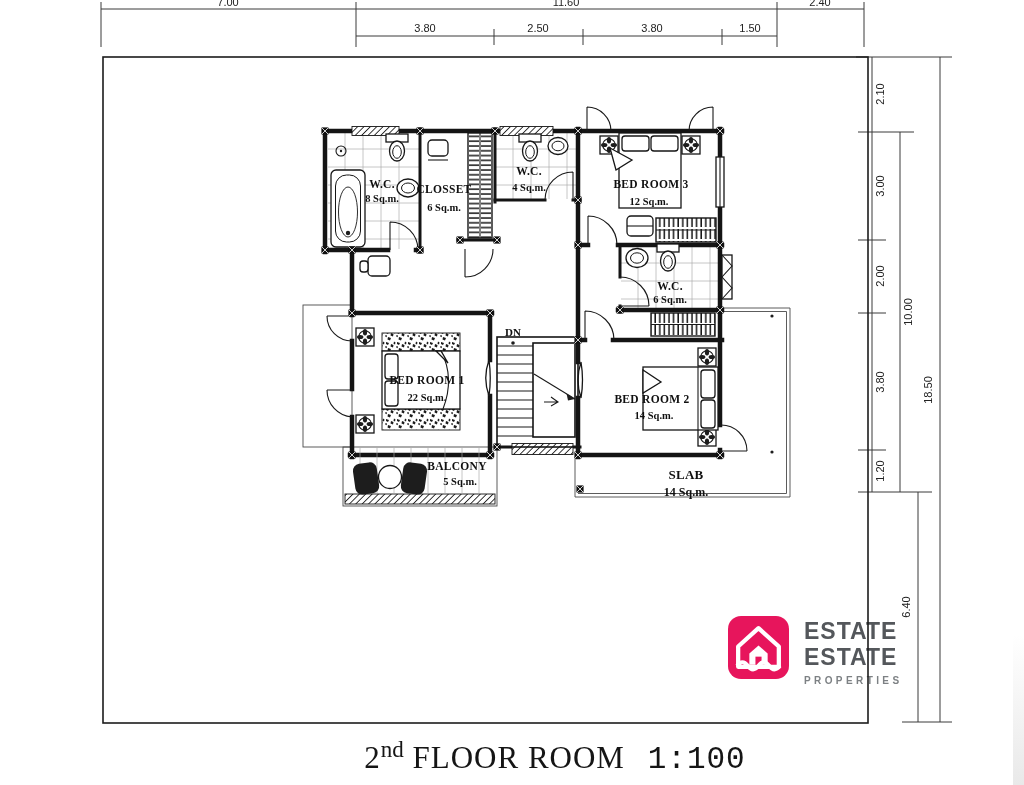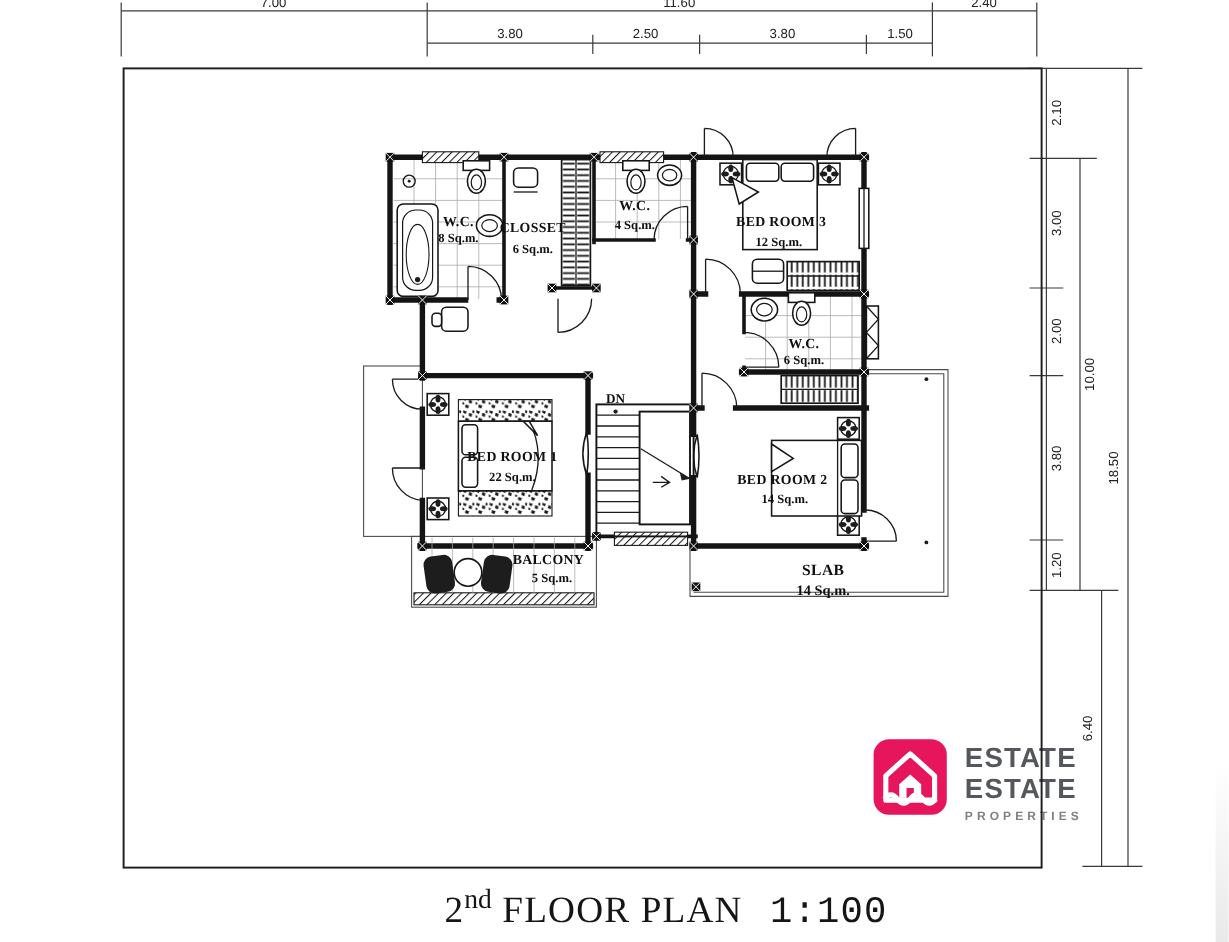--- a/index.html
+++ b/index.html
@@ -344,17 +344,17 @@
       <text x="654" y="419" class="rarea">14 Sq.m.</text>
       <text x="457" y="470" class="rname">BALCONY</text>
       <text x="460" y="485" class="rarea">5 Sq.m.</text>
       <text x="686" y="479" class="rname" style="font-size:13px">SLAB</text>
       <text x="686" y="496" class="rarea" style="font-size:12px">14 Sq.m.</text>
     </g>
   </svg>
 
   <div class="title">
     <span>2</span><span class="sup">nd</span>
-    <span>FLOOR PLAN</span>
+    <span>FLOOR ROOM</span>
     <span class="scale">1:100</span>
   </div>
 
 </div>
 
 </body></html>

